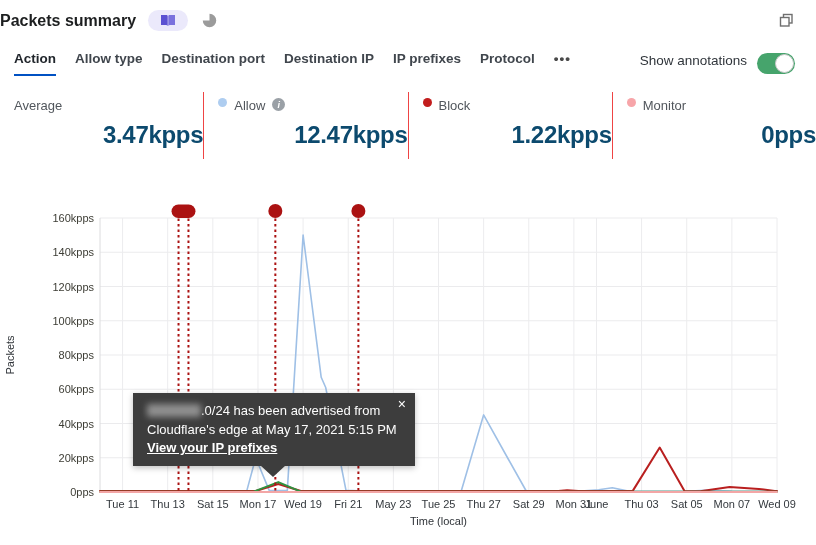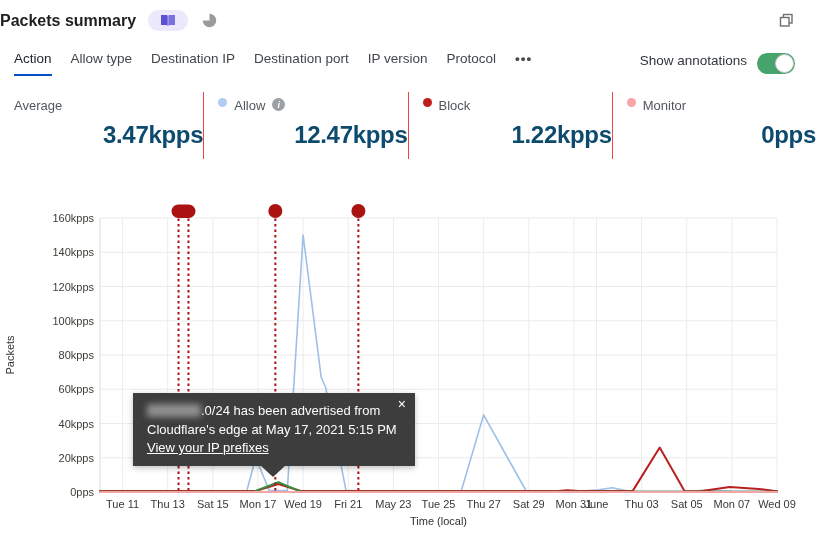--- a/index.html
+++ b/index.html
@@ -9,21 +9,21 @@
   
   .header{position:absolute;top:10px;left:0;display:flex;align-items:center;gap:12px;}
   .title{font-size:16px;font-weight:700;color:#1d1f20;}
   .badge{display:inline-flex;align-items:center;gap:7px;background:#ebe9fb;color:#5b51d2;
          border-radius:999px;padding:4px 12px;font-size:12.5px;cursor:pointer;}
   .pie-icon{margin-left:2px;display:inline-flex;}
   .expand-icon{position:absolute;top:13px;right:22px;cursor:pointer;display:inline-flex;}
 
   
   .tabbar{position:absolute;top:51px;left:14px;display:flex;gap:19px;align-items:flex-start;}
-  .tab{font-size:13.5px;color:#40464d;padding-bottom:8px;cursor:pointer;white-space:nowrap;}
+  .tab{font-size:13.5px;color:#40464d;padding-bottom:8px;cursor:pointer;white-space:nowrap;font-weight:bold;}
   .tab.active{color:#21262c;border-bottom:2px solid #0051c3;}
   .tab.more{font-weight:700;letter-spacing:1px;color:#4a4a4a;}
   .toggle-group{position:absolute;top:53px;right:21px;display:flex;align-items:flex-start;gap:10px;}
   .toggle-label{font-size:13.5px;color:#30353b;}
   .toggle{width:38px;height:21px;border-radius:11px;background:#46a46c;position:relative;cursor:pointer;}
   .toggle .knob{position:absolute;top:1px;right:1px;width:19px;height:19px;border-radius:50%;
                 background:#fff;border:1px solid #c9c9c9;box-sizing:border-box;}
 
   
   .stats{position:absolute;top:92px;left:0;right:0;display:flex;}
@@ -43,21 +43,21 @@
   .xtick{font-size:11px;fill:#33383d;}
   .axis-title{font-size:11px;fill:#2f3338;}
 
   
   .tooltip{position:absolute;left:133px;top:198px;width:282px;box-sizing:border-box;
            background:#3d3d3d;color:#fdfdfd;font-size:13px;line-height:18.5px;
            padding:9px 14px 8px 14px;box-shadow:0 2px 6px rgba(0,0,0,.25);}
   .tooltip .close{position:absolute;top:4px;right:9px;font-size:14px;color:#fff;cursor:pointer;line-height:14px;}
   .tooltip .blur-blob{display:inline-block;width:54px;height:13px;background:#8f8f8f;
            border-radius:2px;filter:blur(3px);vertical-align:-2px;}
-  .tooltip a{color:#fff;text-decoration:underline;cursor:pointer;}
+  .tooltip a{color:#fff;text-decoration:underline;cursor:pointer;font-weight:bold;}
   .tooltip .caret{position:absolute;left:127px;bottom:-11px;width:0;height:0;
            border-left:13px solid transparent;border-right:13px solid transparent;
            border-top:12px solid #3d3d3d;}
 </style>
 </head>
 <body>
 
 <div class="page">
 
   <div class="header">
@@ -77,23 +77,23 @@
   <span class="expand-icon">
     <svg width="15" height="15" viewBox="0 0 15 15">
       <rect x="4.5" y="1.5" width="8.5" height="8.5" fill="none" stroke="#6f6f6f" stroke-width="1.4"></rect>
       <rect x="1.5" y="4.5" width="8.5" height="8.5" fill="#fff" stroke="#6f6f6f" stroke-width="1.4"></rect>
     </svg>
   </span>
 
   <div class="tabbar">
       <div class="tab active">Action</div>
       <div class="tab">Allow type</div>
+      <div class="tab">Destination port</div>
       <div class="tab">Destination IP</div>
-      <div class="tab">Destination port</div>
-      <div class="tab">IP version</div>
+      <div class="tab">IP prefixes</div>
       <div class="tab">Protocol</div>
       <div class="tab more">•••</div>
     </div>
   <div class="toggle-group">
     <span class="toggle-label">Show annotations</span>
     <span class="toggle">
         <span class="knob"></span>
       </span>
   </div>
 

